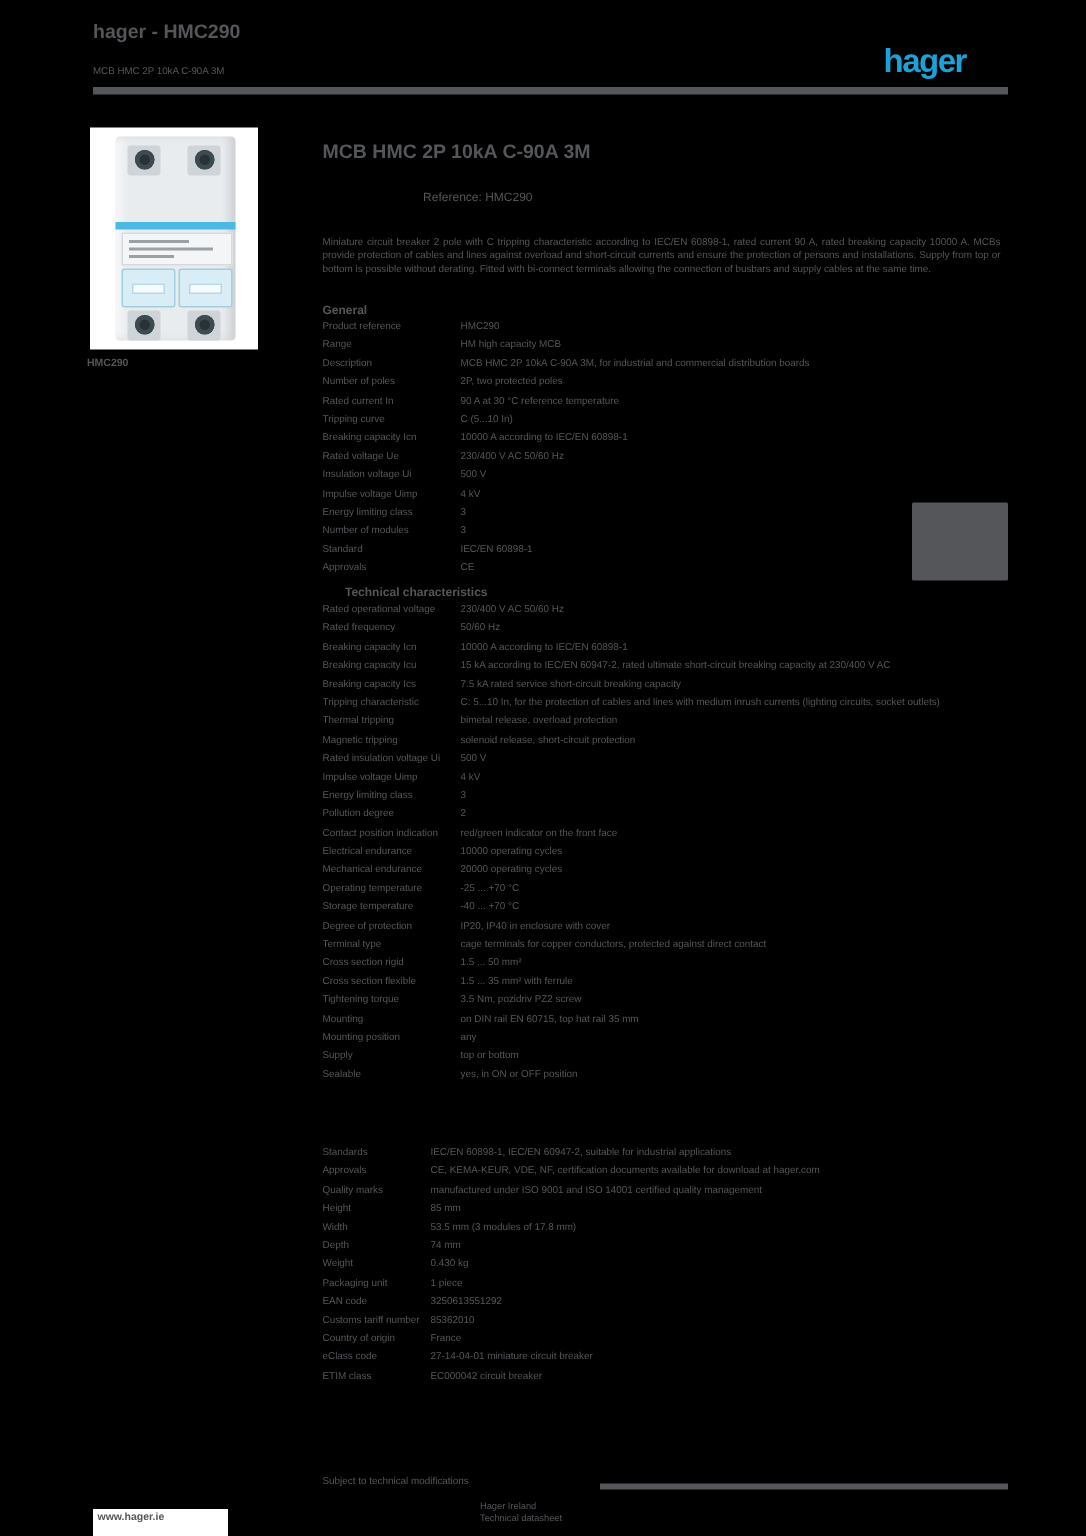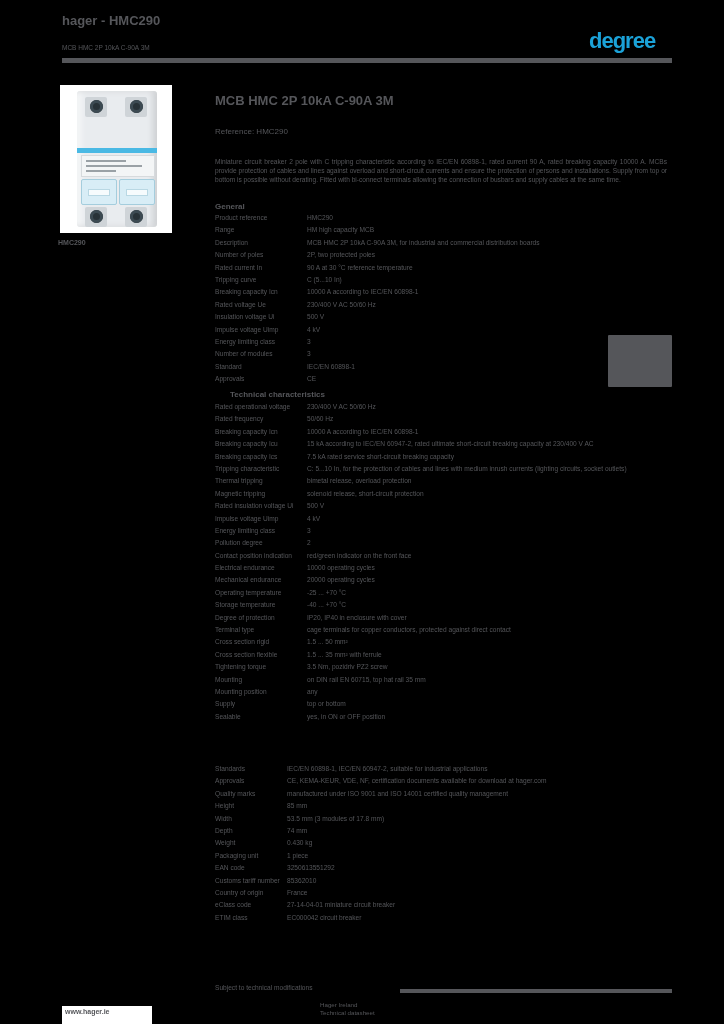--- a/index.html
+++ b/index.html
@@ -22,21 +22,21 @@
          box-shadow:inset 0 0 0 3px #3c4a52;}
   .stripe{position:absolute;left:0;top:57px;width:80px;height:5px;background:#4ab9e4;}
   .label-strip{position:absolute;left:4px;top:64px;width:72px;height:20px;background:#f3f5f6;border:1px solid #d6dadd;}
   .label-line{position:absolute;height:2px;background:#9aa1a6;}
   .toggle{position:absolute;top:88px;width:34px;height:24px;background:#d8edf6;border:1px solid #a4cddd;border-radius:2px;}
   .toggle-bar{position:absolute;left:6px;top:9px;width:20px;height:5px;background:#f6fbfd;border:1px solid #b9d8e4;}
   .photo-caption{left:58px;top:239px;font-size:7px;font-weight:bold;width:70px;}
 
   
   .main-title{left:215px;top:93px;font-size:13px;font-weight:bold;width:300px;}
-  .main-ref{left:215px;top:127px;font-size:8px;width:140px;}
+  .main-ref{left:215px;top:127px;font-size:8px;width:140px;text-align:right;}
   .intro{left:215px;top:157px;width:452px;font-size:6.6px;line-height:9px;text-align:justify;}
 
   .sec-heading{font-size:8px;font-weight:bold;text-align:right;}
   .sec1-h{left:215px;top:202px;}
   .sec1{left:215px;top:214px;width:452px;height:173px;overflow:hidden;}
   .sec2-h{left:230px;top:390px;}
   .sec2{left:215px;top:403px;width:452px;height:354px;overflow:hidden;}
   .sec3{left:215px;top:765px;width:452px;height:178px;overflow:hidden;}
 
   .row{display:flex;font-size:6.6px;line-height:8px;padding-bottom:4.4px;}
@@ -56,21 +56,21 @@
   .foot-page{left:640px;top:1060px;font-size:7.5px;font-weight:bold;margin-top:44px;}
 </style>
 </head>
 <body>
 
 <div id="canvas">
 
   <div class="abs hdr-title">hager - HMC290</div>
   <div class="abs hdr-sub">MCB HMC 2P 10kA C-90A 3M</div>
   <div class="abs hdr-rule"></div>
-  <div class="abs logo">degree</div>
+  <div class="abs logo">hager</div>
 
   <div class="abs photo-box">
     <div class="breaker">
       <div class="screwpad" style="left:8px;top:6px;"></div>
       <div class="screwpad" style="left:48px;top:6px;"></div>
       <div class="screw" style="left:13px;top:9px;"></div>
       <div class="screw" style="left:53px;top:9px;"></div>
       <div class="stripe"></div>
       <div class="label-strip">
         <div class="label-line" style="left:4px;top:4px;width:40px;"></div>

